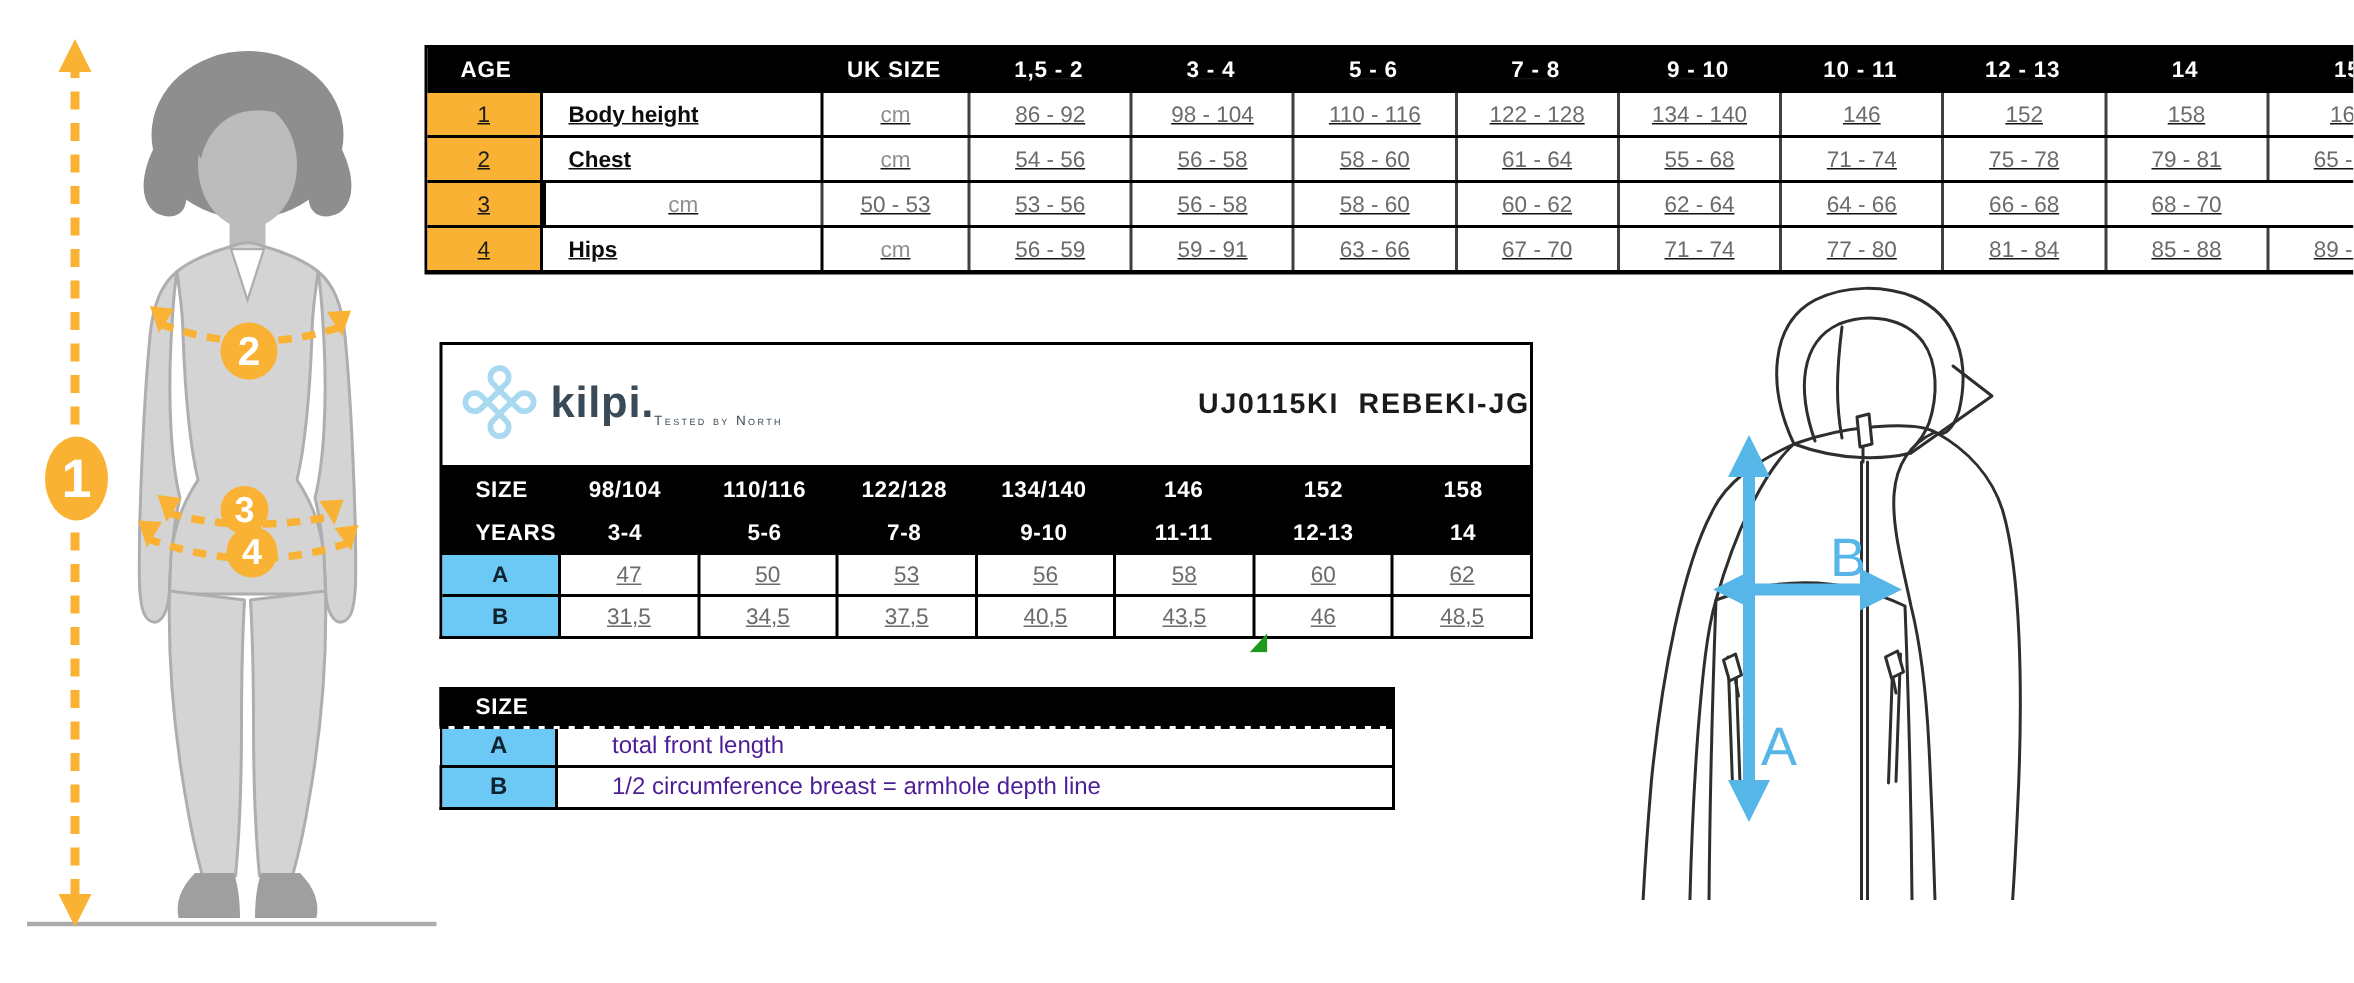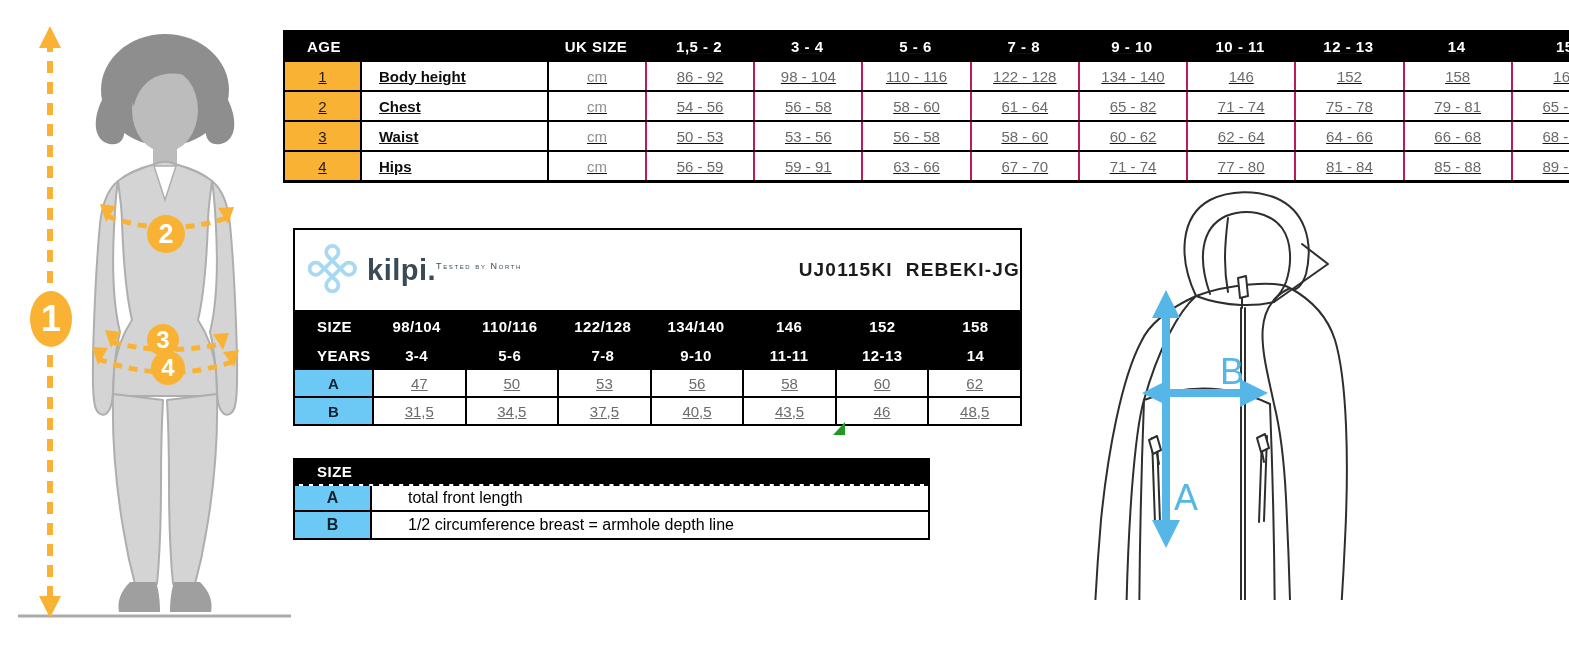--- a/index.html
+++ b/index.html
@@ -15,31 +15,31 @@
   
   .age-table{position:absolute;left:283px;top:30px;width:1338px;border:2px solid #000;
              border-bottom-width:3px;box-sizing:border-box;background:#fff;text-decoration:underline;}
   .age-header{background:#000;color:#fff;height:28px;font-size:15px;font-weight:bold;letter-spacing:.5px;}
   .age-header .hc{display:flex;align-items:center;justify-content:center;}
   .age-header .age-label{justify-content:flex-start;padding-left:22px;grid-column:1/3;}
   .age-row{height:28px;border-top:2px solid #000;font-size:15px;}
   .age-row .num{background:#F9B233;color:#1c1c1c;border-right:2px solid #000;}
   .age-row .lbl{padding-left:5px;color:#0d0d0d;font-weight:bold;font-size:15px;}
   .age-row .unit{color:#8f8f8f;border-left:2px solid #000;}
-  .age-row .val{color:#6b6b6b;border-left:2px solid #be185d;}
+  .age-row .val{color:#6b6b6b;border-left:2px solid #404040;}
 
   
   .product-table{position:absolute;left:293px;top:228px;width:729px;box-sizing:border-box;}
   .logo-box{position:relative;border:2px solid #000;height:84px;box-sizing:border-box;
             display:flex;align-items:center;background:#fff;}
   .brand{display:flex;align-items:center;padding-left:10px;gap:10px;position:relative;z-index:2;}
   .knot{color:#A9D9F0;font-size:52px;line-height:1;transform:rotate(45deg);display:inline-block;}
   .brand-col{display:flex;align-items:flex-start;}
   .brand-name{font-size:29px;font-weight:bold;color:#3A4A56;letter-spacing:.5px;line-height:1;}
-  .brand-tag{font-size:9px;color:#3A4A56;font-variant:small-caps;letter-spacing:1.6px;margin-top:5px;}
+  .brand-tag{font-size:9px;color:#3A4A56;font-variant:small-caps;letter-spacing:1.6px;margin-top:20px;}
   .product-code{position:absolute;left:120px;right:0;text-align:right;font-size:19px;
                 letter-spacing:1.2px;color:#1b1b1b;white-space:pre;font-weight:bold;}
   .size-band{position:relative;background:#000;color:#fff;height:58px;box-sizing:border-box;
              font-size:15px;font-weight:bold;letter-spacing:.4px;}
   .band-row{height:29px;}
   .band-row .k{padding-left:12px;}
   .green-marker{position:absolute;left:540px;top:110px;width:12px;height:13px;background:#1E9B1E;
                 clip-path:polygon(100% 0,100% 100%,0 100%);}
   .ab-rows{border:2px solid #000;border-top:none;box-sizing:border-box;background:#fff;}
   .ab-row{height:26px;font-size:15px;}
@@ -49,21 +49,21 @@
 
   
   .legend-table{position:absolute;left:293px;top:458px;width:637px;box-sizing:border-box;}
   .legend-header{background:#000;color:#fff;height:26px;font-size:15px;font-weight:bold;
                  letter-spacing:.5px;display:flex;align-items:center;padding-left:22px;
                  border:2px solid #000;box-sizing:border-box;}
   .legend-row{display:grid;grid-template-columns:77px 1fr;height:28px;border:2px solid #000;
               border-top:none;box-sizing:border-box;font-size:16px;background:#fff;}
   .legend-row.first{border-top:2px dashed #000;}
   .legend-row .key{background:#6CC9F5;color:#10222e;font-weight:bold;border-right:2px solid #000;}
-  .legend-row .desc{padding-left:24px;color:#000000;}
+  .legend-row .desc{padding-left:24px;color:#4c1d95;}
 
   
   .notes{position:absolute;left:296px;top:570px;color:#7CC6F0;font-size:17.5px;line-height:28.5px;
          letter-spacing:.2px;}
 
   
   .figure-svg{position:absolute;left:8px;top:18px;width:285px;height:620px;}
   .jacket-svg{position:absolute;left:1078px;top:188px;width:350px;height:412px;}
 </style>
 </head>
@@ -172,30 +172,29 @@
     </div>
 
     <div class="age-row age-grid">
       <span class="cellc num">2</span>
       <span class="celll lbl">Chest</span>
       <span class="cellc unit">cm</span>
       <span class="cellc val">54 - 56</span>
       <span class="cellc val">56 - 58</span>
       <span class="cellc val">58 - 60</span>
       <span class="cellc val">61 - 64</span>
-      <span class="cellc val">65 - 82</span>
+      <span class="cellc val">55 - 68</span>
       <span class="cellc val">71 - 74</span>
       <span class="cellc val">75 - 78</span>
       <span class="cellc val">79 - 81</span>
       <span class="cellc val">65 - 85</span>
     </div>
 
     <div class="age-row age-grid">
       <span class="cellc num">3</span>
-      <span class="celll lbl">Waist</span>
       <span class="cellc unit">cm</span>
       <span class="cellc val">50 - 53</span>
       <span class="cellc val">53 - 56</span>
       <span class="cellc val">56 - 58</span>
       <span class="cellc val">58 - 60</span>
       <span class="cellc val">60 - 62</span>
       <span class="cellc val">62 - 64</span>
       <span class="cellc val">64 - 66</span>
       <span class="cellc val">66 - 68</span>
       <span class="cellc val">68 - 70</span>

